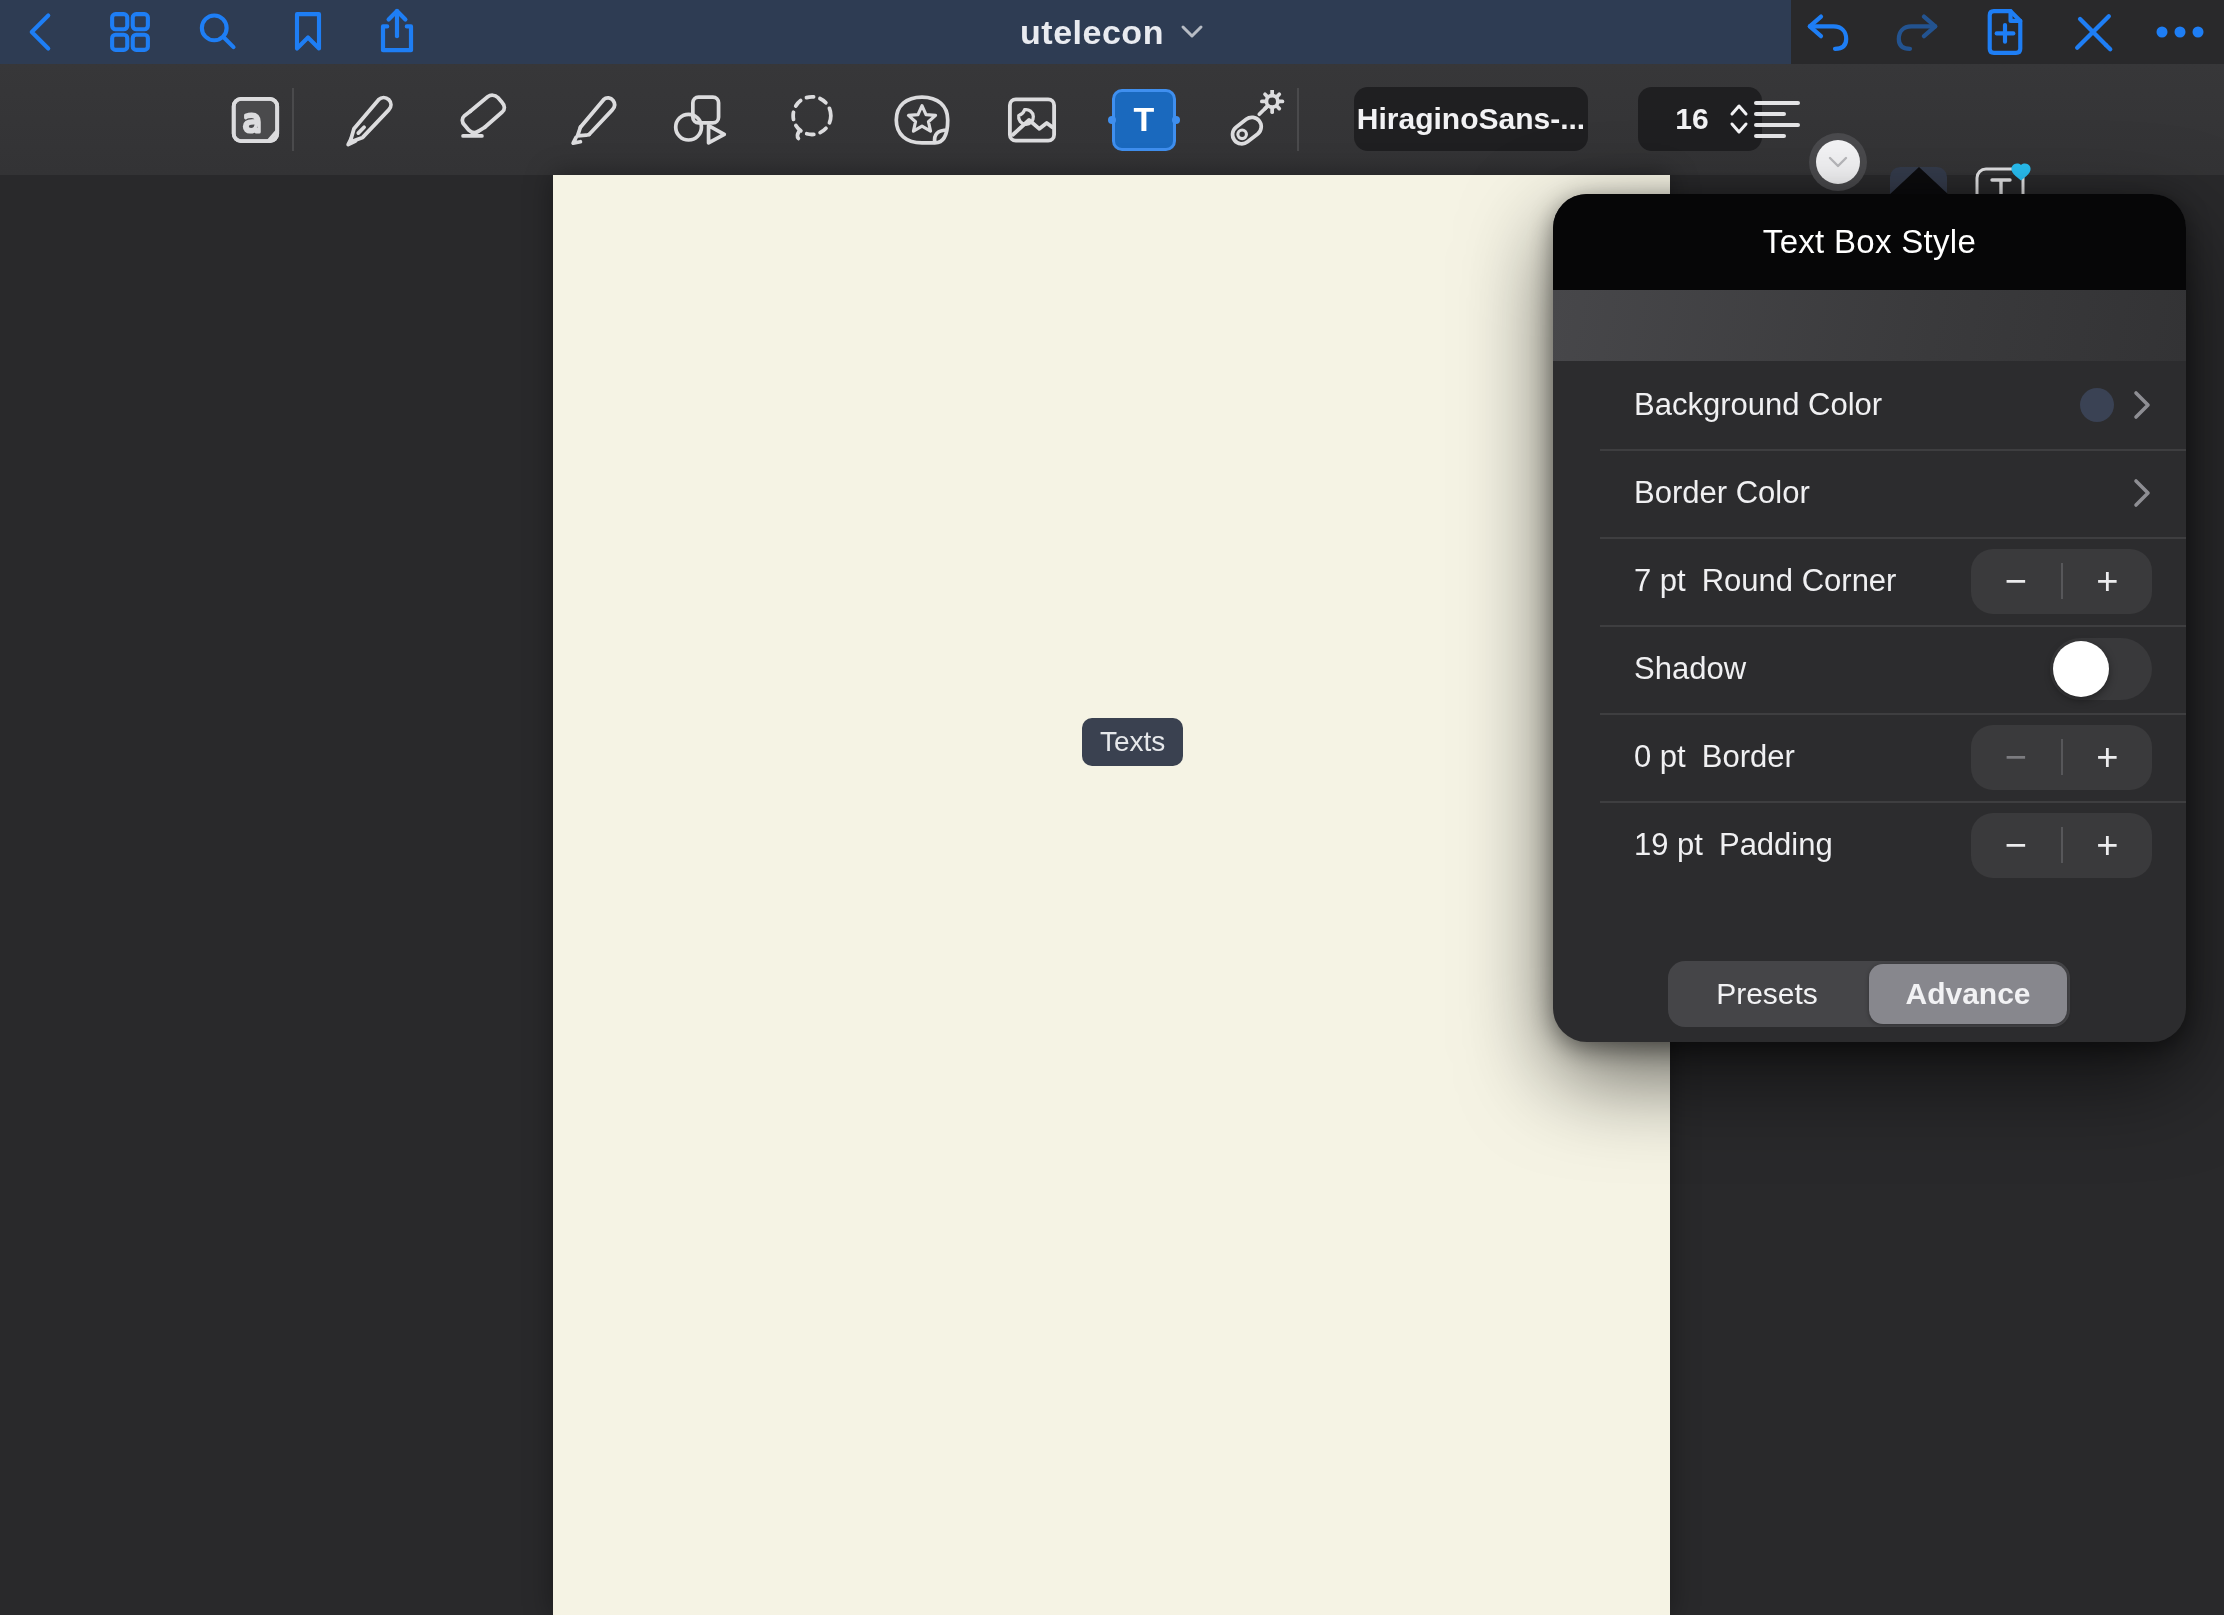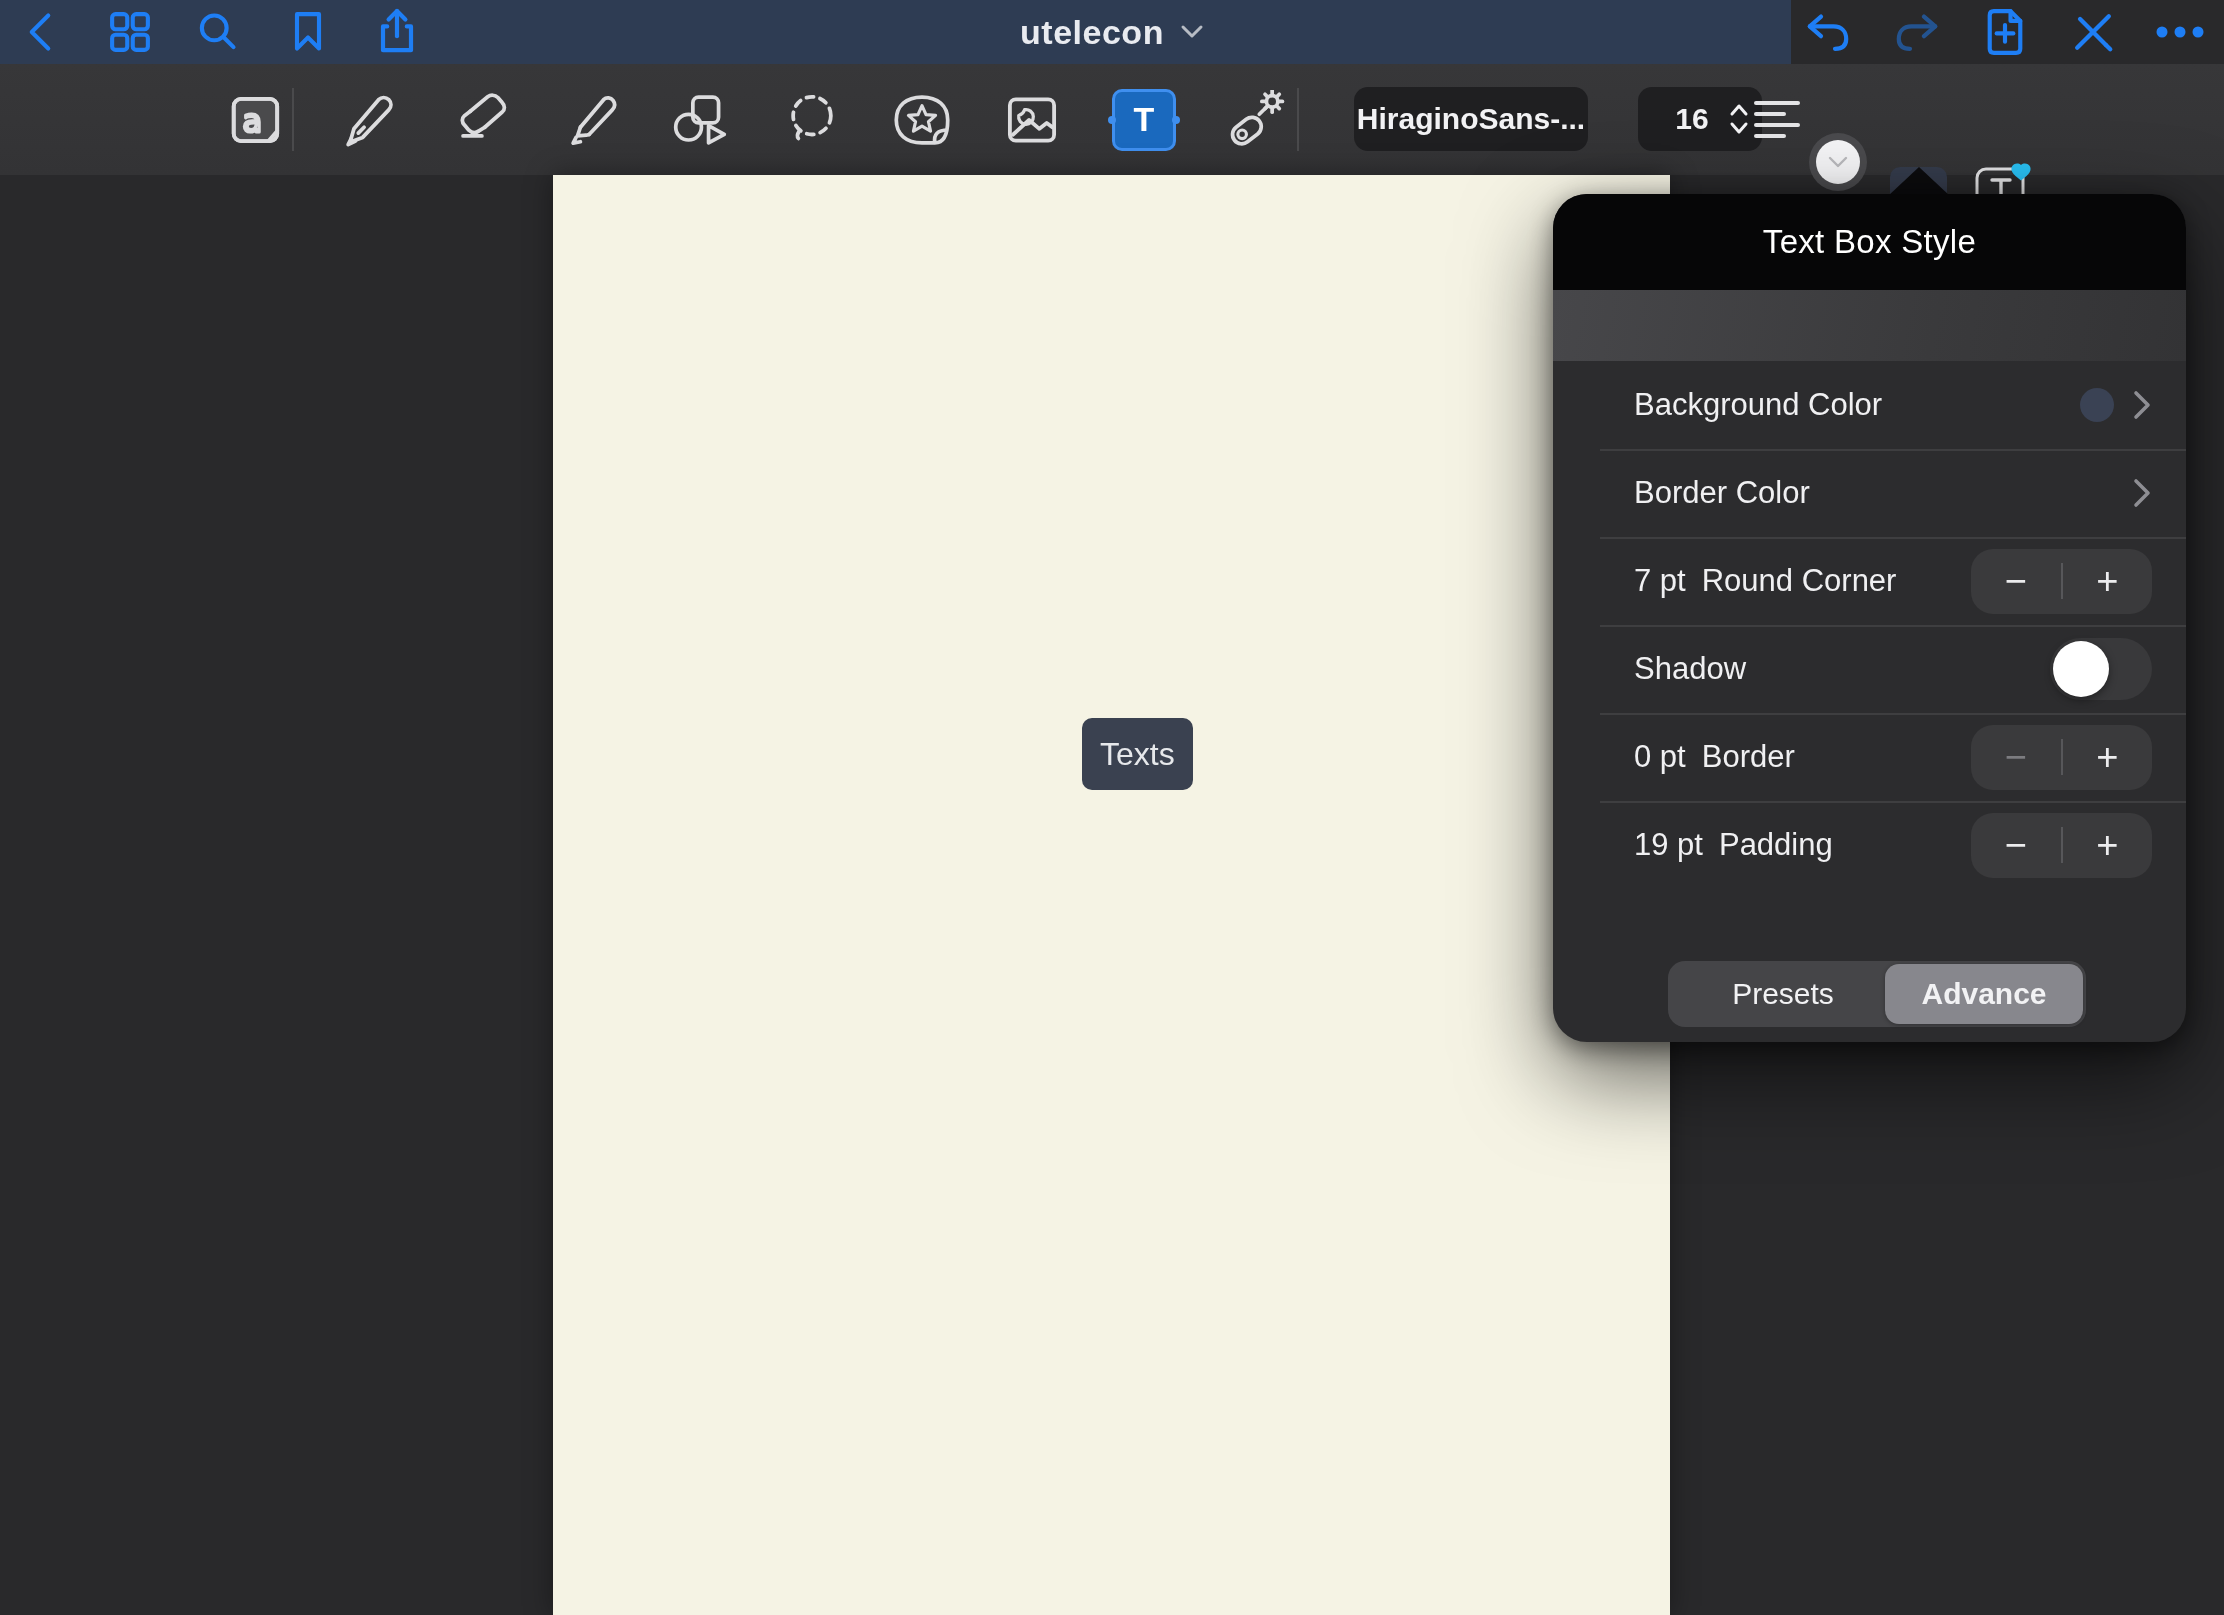--- a/index.html
+++ b/index.html
@@ -51,23 +51,23 @@
     color:#FFFFFF;font-size:34px;font-weight:bold;
   }
   .handle{position:absolute;top:50%;width:8px;height:8px;border-radius:50%;background:#3F8FEF;margin-top:-4px;}
   .handle.l{left:-7px;}.handle.r{right:-7px;}
   
   .page{
     position:absolute;left:553px;top:175px;width:1117px;height:1440px;
     background:#F5F3E4;box-shadow:0 0 26px rgba(0,0,0,.38);
   }
   .textbox{
-    position:absolute;left:529px;top:543px;min-width:86px;height:72px;
+    position:absolute;left:529px;top:543px;min-width:86px;height:48px;
     background:#3A4150;border-radius:10px;display:flex;align-items:center;justify-content:center;
-    color:#E6E8EB;font-size:32px;padding:0 18px;box-sizing:border-box;
+    color:#E6E8EB;font-size:28px;padding:0 18px;box-sizing:border-box;
   }
   
   .popup-arrow{
     position:absolute;left:1888px;top:167px;width:0;height:0;
     border-left:31px solid transparent;border-right:31px solid transparent;
     border-bottom:29px solid #0C0C0E;
   }
   .popup{
     position:absolute;left:1553px;top:194px;width:633px;height:848px;
     border-radius:34px;background:#2C2C2E;
@@ -102,21 +102,21 @@
   .toggle{
     margin-left:auto;width:102px;height:62px;border-radius:31px;background:#39393B;position:relative;
   }
   .knob{
     position:absolute;left:3px;top:3px;width:56px;height:56px;border-radius:50%;background:#FFFFFF;
     box-shadow:0 3px 8px rgba(0,0,0,.4);
   }
   .popup-bottom{height:auto;}
   .segment{
     position:absolute;left:115px;top:72px;width:402px;height:66px;border-radius:17px;
-    background:#454548;display:flex;padding-left:16px;
+    background:#454548;display:flex;
   }
   .seg-opt{
     flex:1;display:flex;align-items:center;justify-content:center;
     color:#F2F2F4;font-size:30px;border-radius:14px;
   }
   .seg-opt.selected{background:#87878D;margin:3px;font-weight:bold;box-shadow:0 1px 4px rgba(0,0,0,.3);}
   
   svg.blue{stroke:#1E7EF5;}
   svg.gray{stroke:#DCDCDE;}
 </style>

